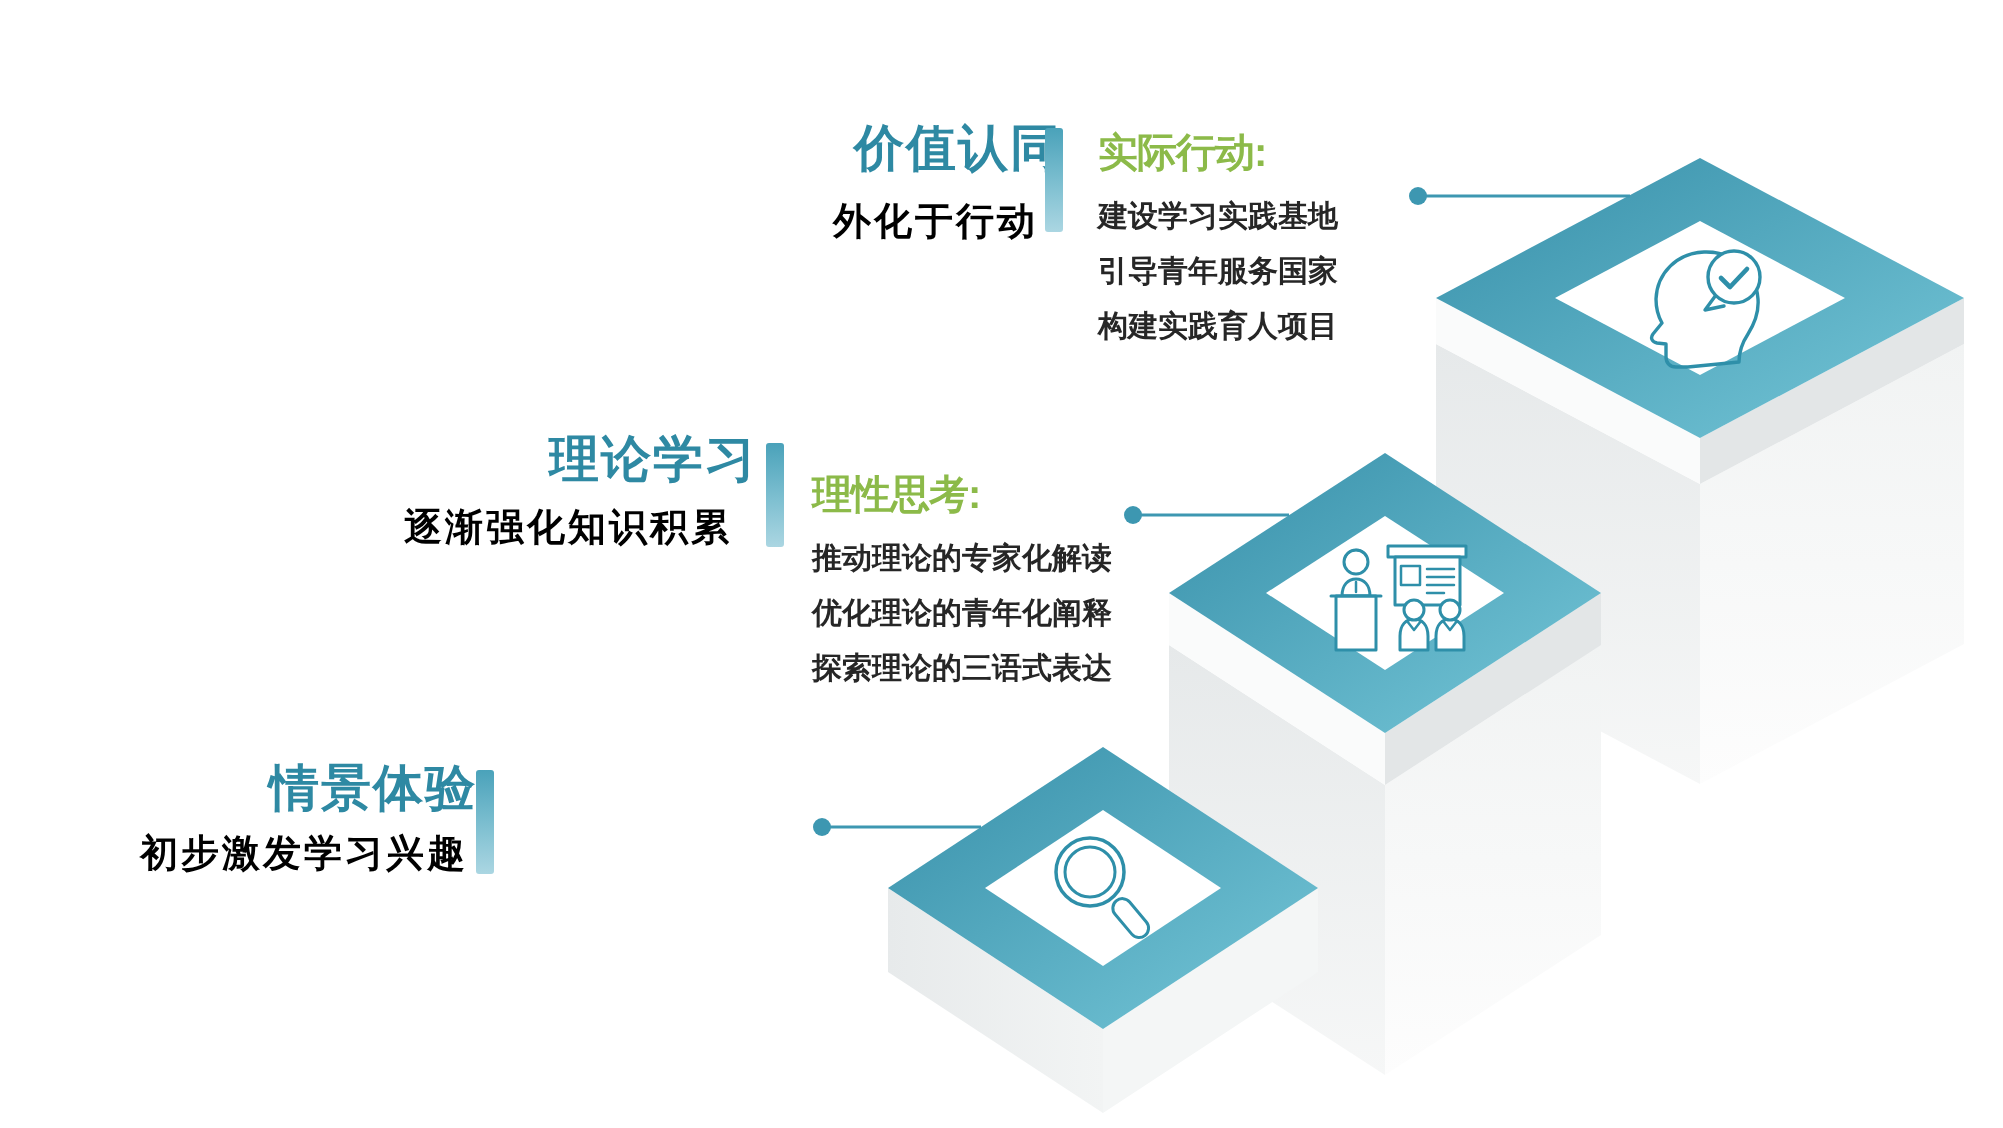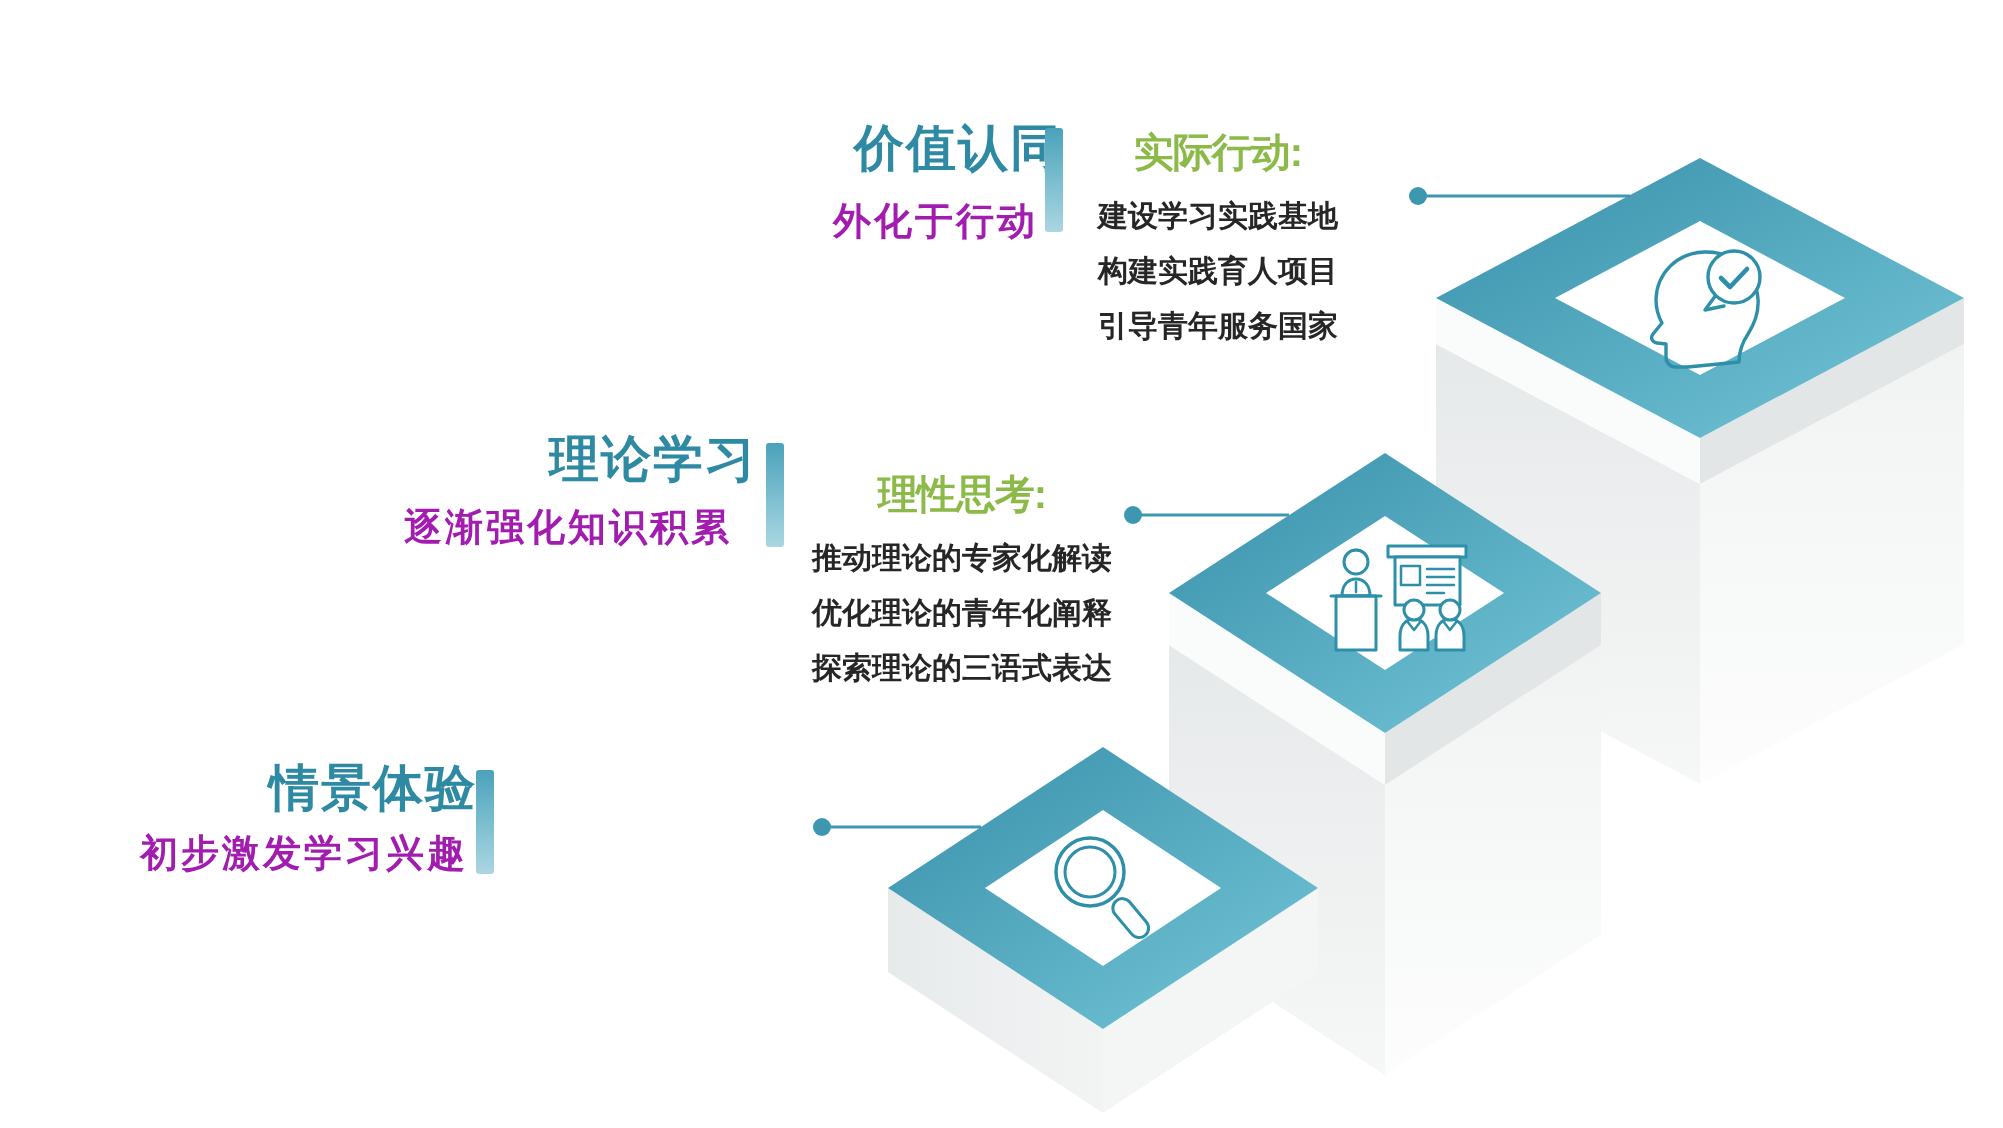--- a/index.html
+++ b/index.html
@@ -4,27 +4,27 @@
 <style>
   html,body{margin:0;padding:0;background:#ffffff;}
   #canvas{position:relative;width:2003px;height:1128px;background:#ffffff;overflow:hidden;
           font-family:"Liberation Sans",sans-serif;}
   .abs{position:absolute;}
   
   .sec-title{font-size:50px;font-weight:800;color:#2E89A3;letter-spacing:2px;line-height:1.15;
              text-align:right;white-space:nowrap;}
   
   .sec-sub{font-family:"DejaVu Serif","Liberation Serif",serif;font-size:38px;font-weight:600;
-           color:#a21caf;letter-spacing:3px;line-height:1.2;text-align:left;white-space:nowrap;}
+           color:#000000;letter-spacing:3px;line-height:1.2;text-align:left;white-space:nowrap;}
   
   .vbar{width:18px;height:104px;border-radius:3px;
         background:linear-gradient(180deg,#4AA2BA 0%,#7FC0D1 55%,#ABD6E2 100%);}
   
   .sec-head{font-size:40px;font-weight:800;color:#8CBA49;letter-spacing:-1px;line-height:1.1;
-            white-space:nowrap;text-align:center;}
+            white-space:nowrap;}
   
   .items{margin-top:14px;text-align:center;}
   .item{font-size:30px;font-weight:700;color:#262626;line-height:55px;letter-spacing:0px;
         white-space:nowrap;}
 </style>
 </head>
 <body>
 
 <div id="canvas">
 
@@ -126,22 +126,22 @@
     </g>
   </svg>
 
   <div class="abs sec-title" style="right:941px;top:120px;">价值认同</div>
   <div class="abs sec-sub" style="right:965px;top:198px;">外化于行动</div>
   <div class="abs vbar" style="left:1045px;top:128px;"></div>
   <div class="abs" style="left:1098px;top:130px;">
     <div class="sec-head">实际行动:</div>
     <div class="items">
       <div class="item">建设学习实践基地</div>
+      <div class="item">引导青年服务国家</div>
       <div class="item">构建实践育人项目</div>
-      <div class="item">引导青年服务国家</div>
     </div>
   </div>
 
   <div class="abs sec-title" style="right:1246px;top:424px;margin-top:7px;">理论学习</div>
   <div class="abs sec-sub" style="right:1271px;top:504px;">逐渐强化知识积累</div>
   <div class="abs vbar" style="left:766px;top:443px;"></div>
   <div class="abs" style="left:812px;top:444px;margin-top:28px;">
     <div class="sec-head">理性思考:</div>
     <div class="items">
       <div class="item">推动理论的专家化解读</div>

